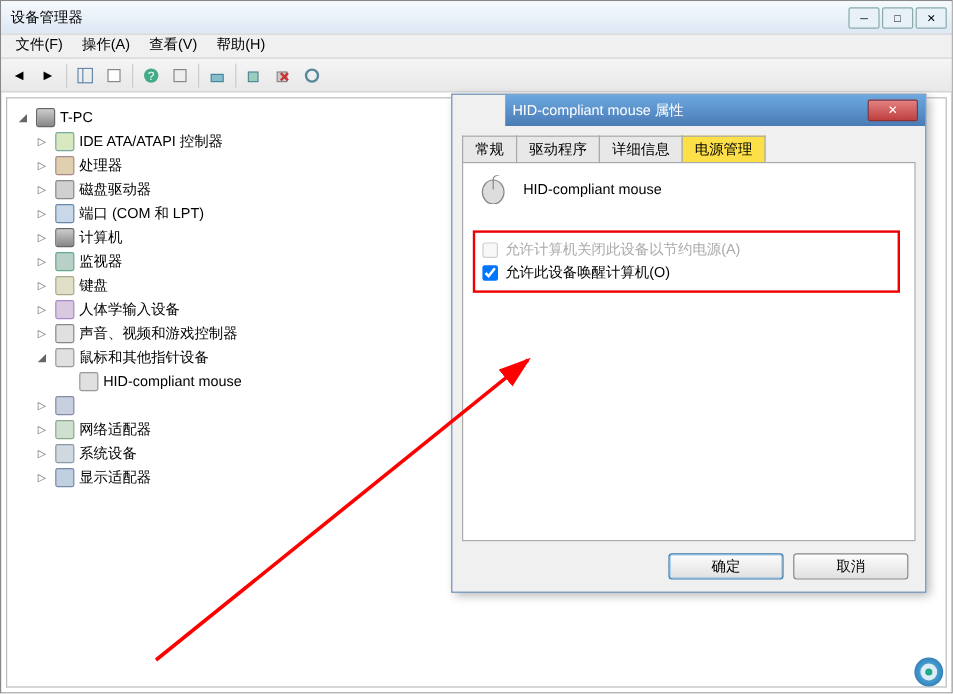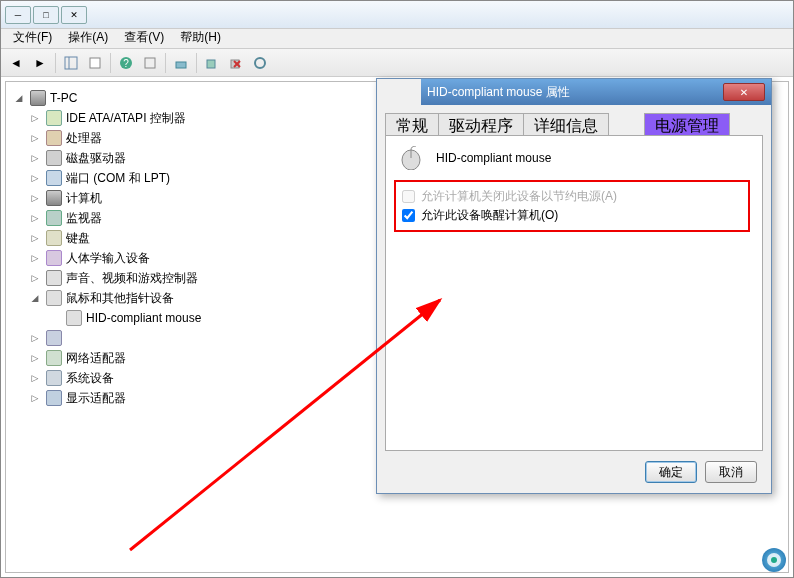--- a/index.html
+++ b/index.html
@@ -29,34 +29,34 @@
 .indent-2 { padding-left: 36px; }
 
 
 .props-dialog { position: absolute; left: 376px; top: 78px; width: 396px; height: 416px; background: #f0f0f0; border: 1px solid #6b8eb5; box-shadow: 3px 3px 8px rgba(0,0,0,0.3); }
 .props-title-bar { height: 26px; background: linear-gradient(#6da8e0, #4a7bb5); display: flex; align-items: center; padding: 0 6px; color: #fff; font-size: 12px; margin-left: 44px; }
 .props-title-bar .title-text { flex: 1; }
 .props-close { width: 42px; height: 18px; background: linear-gradient(#e28080, #c04040); border: 1px solid #903030; border-radius: 2px; display: flex; align-items: center; justify-content: center; color: #fff; font-size: 10px; cursor: pointer; }
 
 .props-body { padding: 8px; }
 .tabs { display: flex; height: 22px; }
-.tab { padding: 2px 10px; border: 1px solid #aaa; border-bottom: none; background: #e8e8e8; margin-right: -1px; cursor: pointer; font-size: 16px; text-align: right; }
-.tab.active { background: #8b5cf6; position: relative; z-index: 2; margin-left: 36px; }
+.tab { padding: 2px 10px; border: 1px solid #aaa; border-bottom: none; background: #e8e8e8; margin-right: -1px; cursor: pointer; font-size: 12px; text-align: right; }
+.tab.active { background: #fde047; position: relative; z-index: 2; }
 .tab-panel { border: 1px solid #aaa; background: #fff; height: 316px; padding: 10px; position: relative; }
 
 .device-header { display: flex; align-items: center; gap: 10px; margin-bottom: 20px; }
 .mouse-icon-big { width: 30px; height: 24px; }
 
-.highlight-box { border: 2px solid #e00; padding: 4px 6px; position: absolute; left: 8px; right: 12px; top: 44px; }
+.highlight-box { border: 2px solid #e00; padding: 4px 6px; position: absolute; left: 8px; right: 12px; top: 56px; }
 .checkbox-row { display: flex; align-items: center; gap: 6px; font-size: 12px; margin: 2px 0; }
 .checkbox-row.disabled { color: #aaa; }
 .checkbox-row input { width: 13px; height: 13px; }
 
 .dialog-buttons { position: absolute; bottom: 10px; right: 14px; display: flex; gap: 8px; }
-.dlg-btn { width: 52px; height: 22px; border: 1px solid #888; background: linear-gradient(#fdfdfd, #e0e0e0); border-radius: 3px; cursor: pointer; font-size: 12px; }
+.dlg-btn { width: 96px; height: 22px; border: 1px solid #888; background: linear-gradient(#fdfdfd, #e0e0e0); border-radius: 3px; cursor: pointer; font-size: 12px; }
 .dlg-btn.default { border-color: #3c7fb1; box-shadow: 0 0 0 1px #a0c8e8 inset; }
 
 
 .arrow-svg { position: absolute; left: 0; top: 0; width: 794px; height: 578px; pointer-events: none; }
 
 
 .watermark { position: absolute; right: 8px; bottom: 6px; display: flex; align-items: center; gap: 4px; font-size: 11px; color: #555; }
 .watermark .logo { width: 24px; height: 24px; border-radius: 50%; background: radial-gradient(circle, #6bc0e8, #1a6ba8); display: flex; align-items: center; justify-content: center; }
 .watermark .brand { font-size: 18px; font-weight: bold; font-style: italic; color: #333; line-height: 1; }
 .watermark .url { font-size: 9px; color: #888; }
@@ -76,20 +76,21 @@
 .ico-net { background: #d0e0d0; border: 1px solid #8a8; }
 .ico-sys { background: #d0d8e0; border: 1px solid #89a; }
 .ico-display { background: #c0d0e0; border: 1px solid #78a; }
 .tree-icon { border-radius: 2px; }
 </style>
 </head>
 <body>
 
 <div class="main-window">
   <div class="title-bar">
+    <span class="title-text">设备管理器</span>
     <div class="win-btns">
       <div class="win-btn">─</div>
       <div class="win-btn">□</div>
       <div class="win-btn close">✕</div>
     </div>
   </div>
 
   <div class="menu-bar">
     <span class="menu-item">文件(F)</span>
     <span class="menu-item">操作(A)</span>

